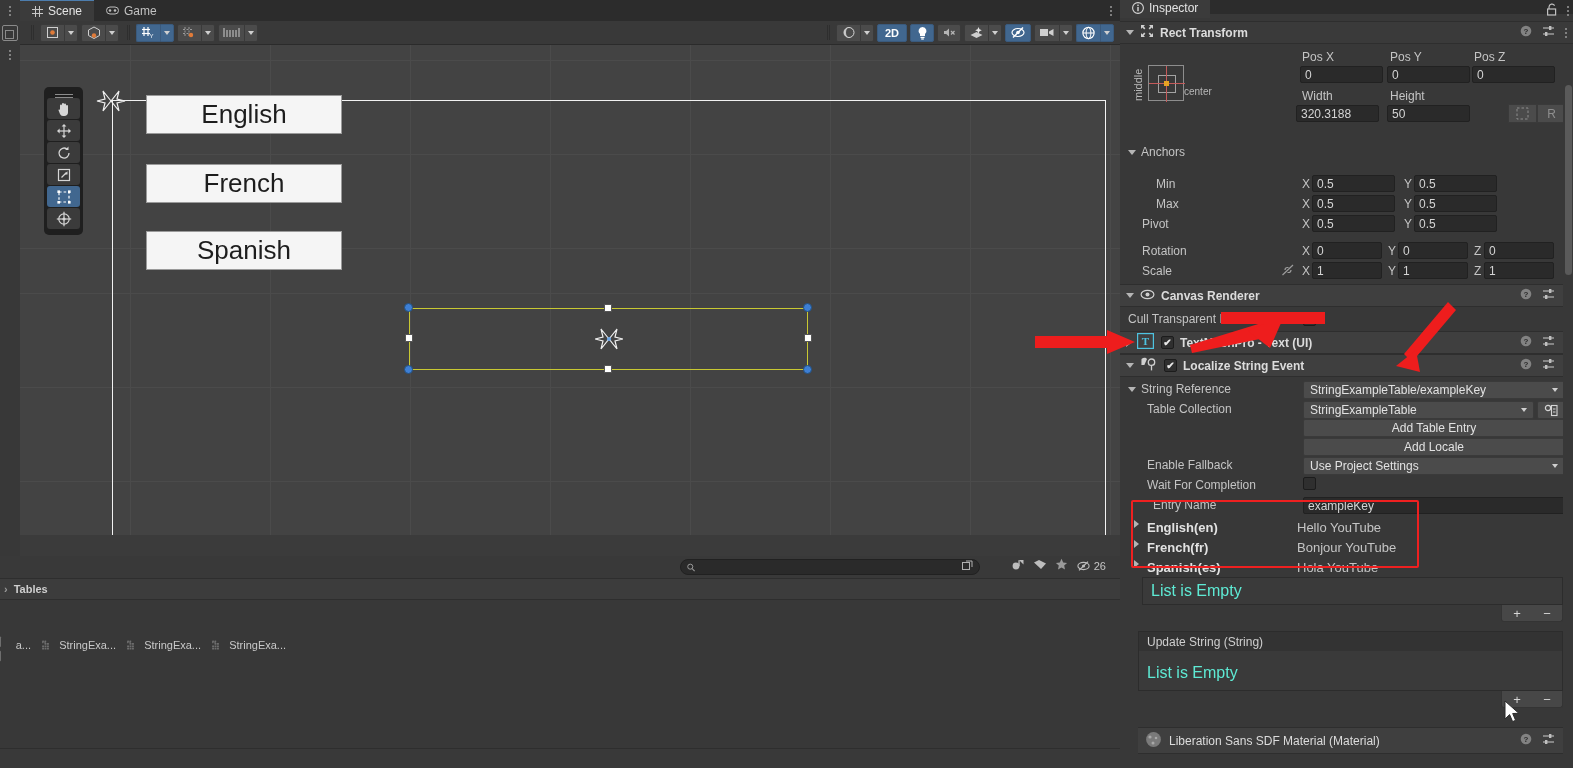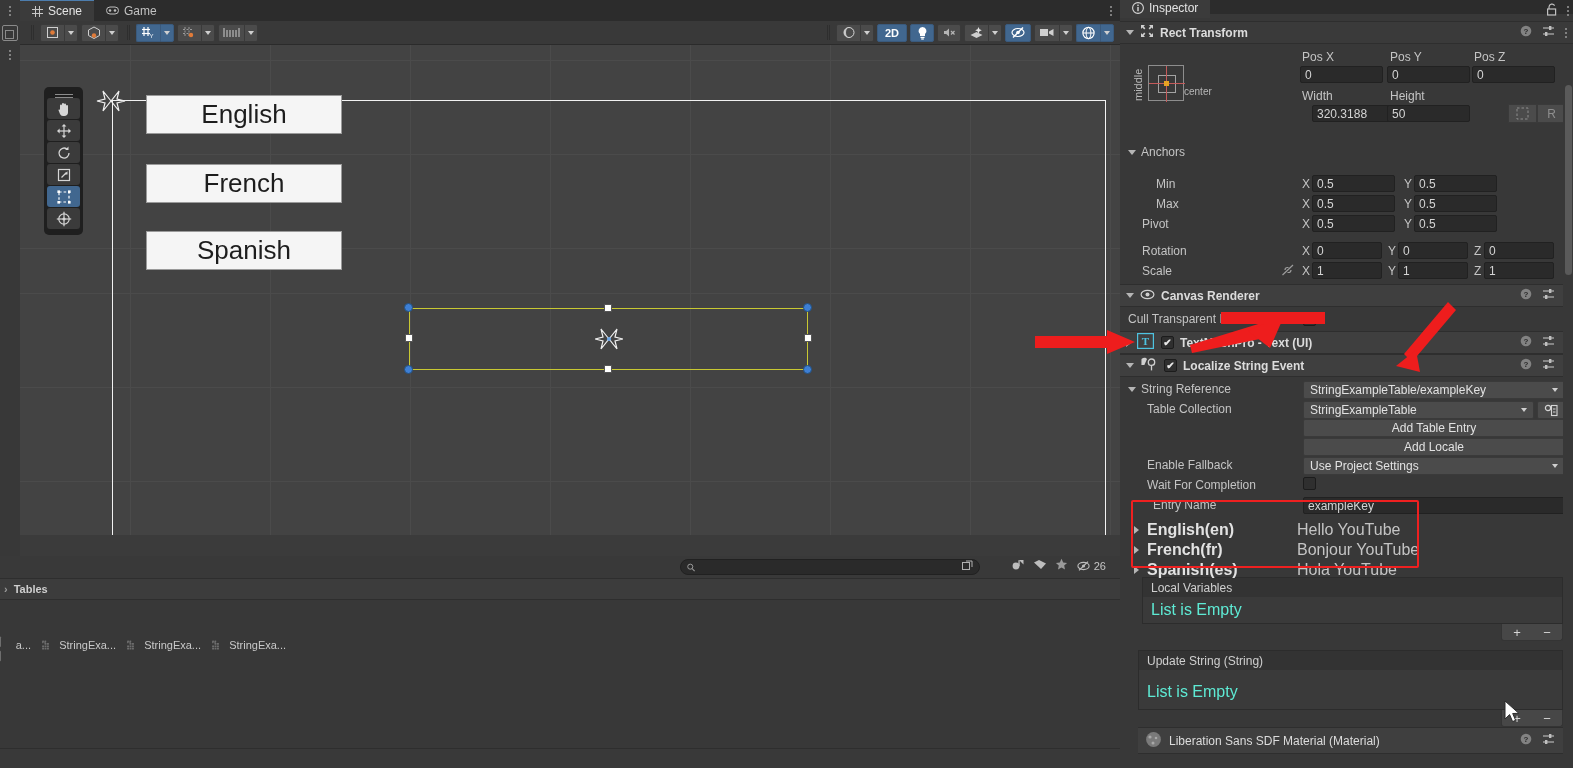--- a/index.html
+++ b/index.html
@@ -99,21 +99,21 @@
   .chk.on:after { content:"✔"; color:#e8e8e8; font-size:10px; line-height:1;}
   .dropdown { background:#4b4b4b; border:1px solid #3a3a3a; border-radius:2px; height:18px; display:flex; align-items:center; padding:0 6px; color:#e2e2e2; font-size:12px; }
   .dropdown .caret { margin-left:auto; }
   .btn-wide { background:#4b4b4b; border:1px solid #3a3a3a; border-radius:2px; height:18px; display:flex; align-items:center; justify-content:center; color:#e2e2e2; font-size:12px;}
   .list-box { border:1px solid #2c2c2c; background:#3a3a3a; }
   .list-head { background:#333; height:19px; display:flex; align-items:center; padding-left:8px; font-size:12px; color:#cfcfcf;}
   .list-empty { height:26px; display:flex; align-items:center; padding-left:8px; font-size:16px; color:#5eead4;}
   .pm-bar { display:flex; justify-content:flex-end; }
   .pm { width:62px;height:17px; background:#474747; border:1px solid #343434; border-top:none; border-radius:0 0 3px 3px; display:flex;align-items:center;justify-content:space-around; color:#d6d6d6; font-size:13px;}
   .redbox { position:absolute; border:2px solid #ef2020; border-radius:2px; pointer-events:none;}
-  .locale-row { display:flex; align-items:center; height:20px; padding-left:14px; font-size:16px;}
+  .locale-row { display:flex; height:20px; padding-left:14px; font-size:13px;}
   .locale-row b { font-weight:bold; color:#e2e2e2; width:150px; }
   .scrollbar { position:absolute; right:0; top:24px; width:10px; height:744px; background:#383838;}
   .scrollbar .thumb { position:absolute; right:1px; width:7px; background:#5a5a5a; border-radius:4px;}
 
   .arrow-svg { position:absolute; pointer-events:none; }
   .cursor { position:absolute; pointer-events:none; }
 </style>
 </head>
 <body>
 
@@ -637,21 +637,21 @@
           </div>
         <div class="field" style="position:absolute;left:267px;top:22px;width:83px;">
             <span>0</span>
           </div>
         <div class="field" style="position:absolute;left:352px;top:22px;width:83px;">
             <span>0</span>
           </div>
 
         <div style="position:absolute;left:182px;top:45px;font-size:12px;">Width</div>
         <div style="position:absolute;left:270px;top:45px;font-size:12px;">Height</div>
-        <div class="field" style="position:absolute;left:192px;top:61px;width:83px;">
+        <div class="field" style="position:absolute;left:176px;top:61px;width:83px;">
             <span>320.3188</span>
           </div>
         <div class="field" style="position:absolute;left:267px;top:61px;width:83px;">
             <span>50</span>
           </div>
         <div style="position:absolute;left:388px;top:60px;width:29px;height:19px;background:#4b4b4b;border:1px solid #3a3a3a;display:flex;align-items:center;justify-content:center;">
           <svg width="13" height="13" viewBox="0 0 13 13">
               <rect x="1" y="1" width="11" height="11" fill="none" stroke="#8e8e8e" stroke-dasharray="2.5 2"></rect>
             </svg>
         </div>
@@ -890,23 +890,20 @@
         </div>
         <div class="locale-row">
           <span class="foldout closed" style="margin-right:8px;"></span>
           <b>Spanish(es)</b>
           <span>Hola YouTube</span>
         </div>
       </div>
 
       <div style="margin:-3px 10px 0 22px;">
         <div class="list-box">
-          <div class="list-head">
-            <span>Local Variables</span>
-          </div>
           <div class="list-empty">
             <span>List is Empty</span>
           </div>
         </div>
         <div class="pm-bar">
           <div class="pm">
             <span>+</span>
             <span>−</span>
           </div>
         </div>

